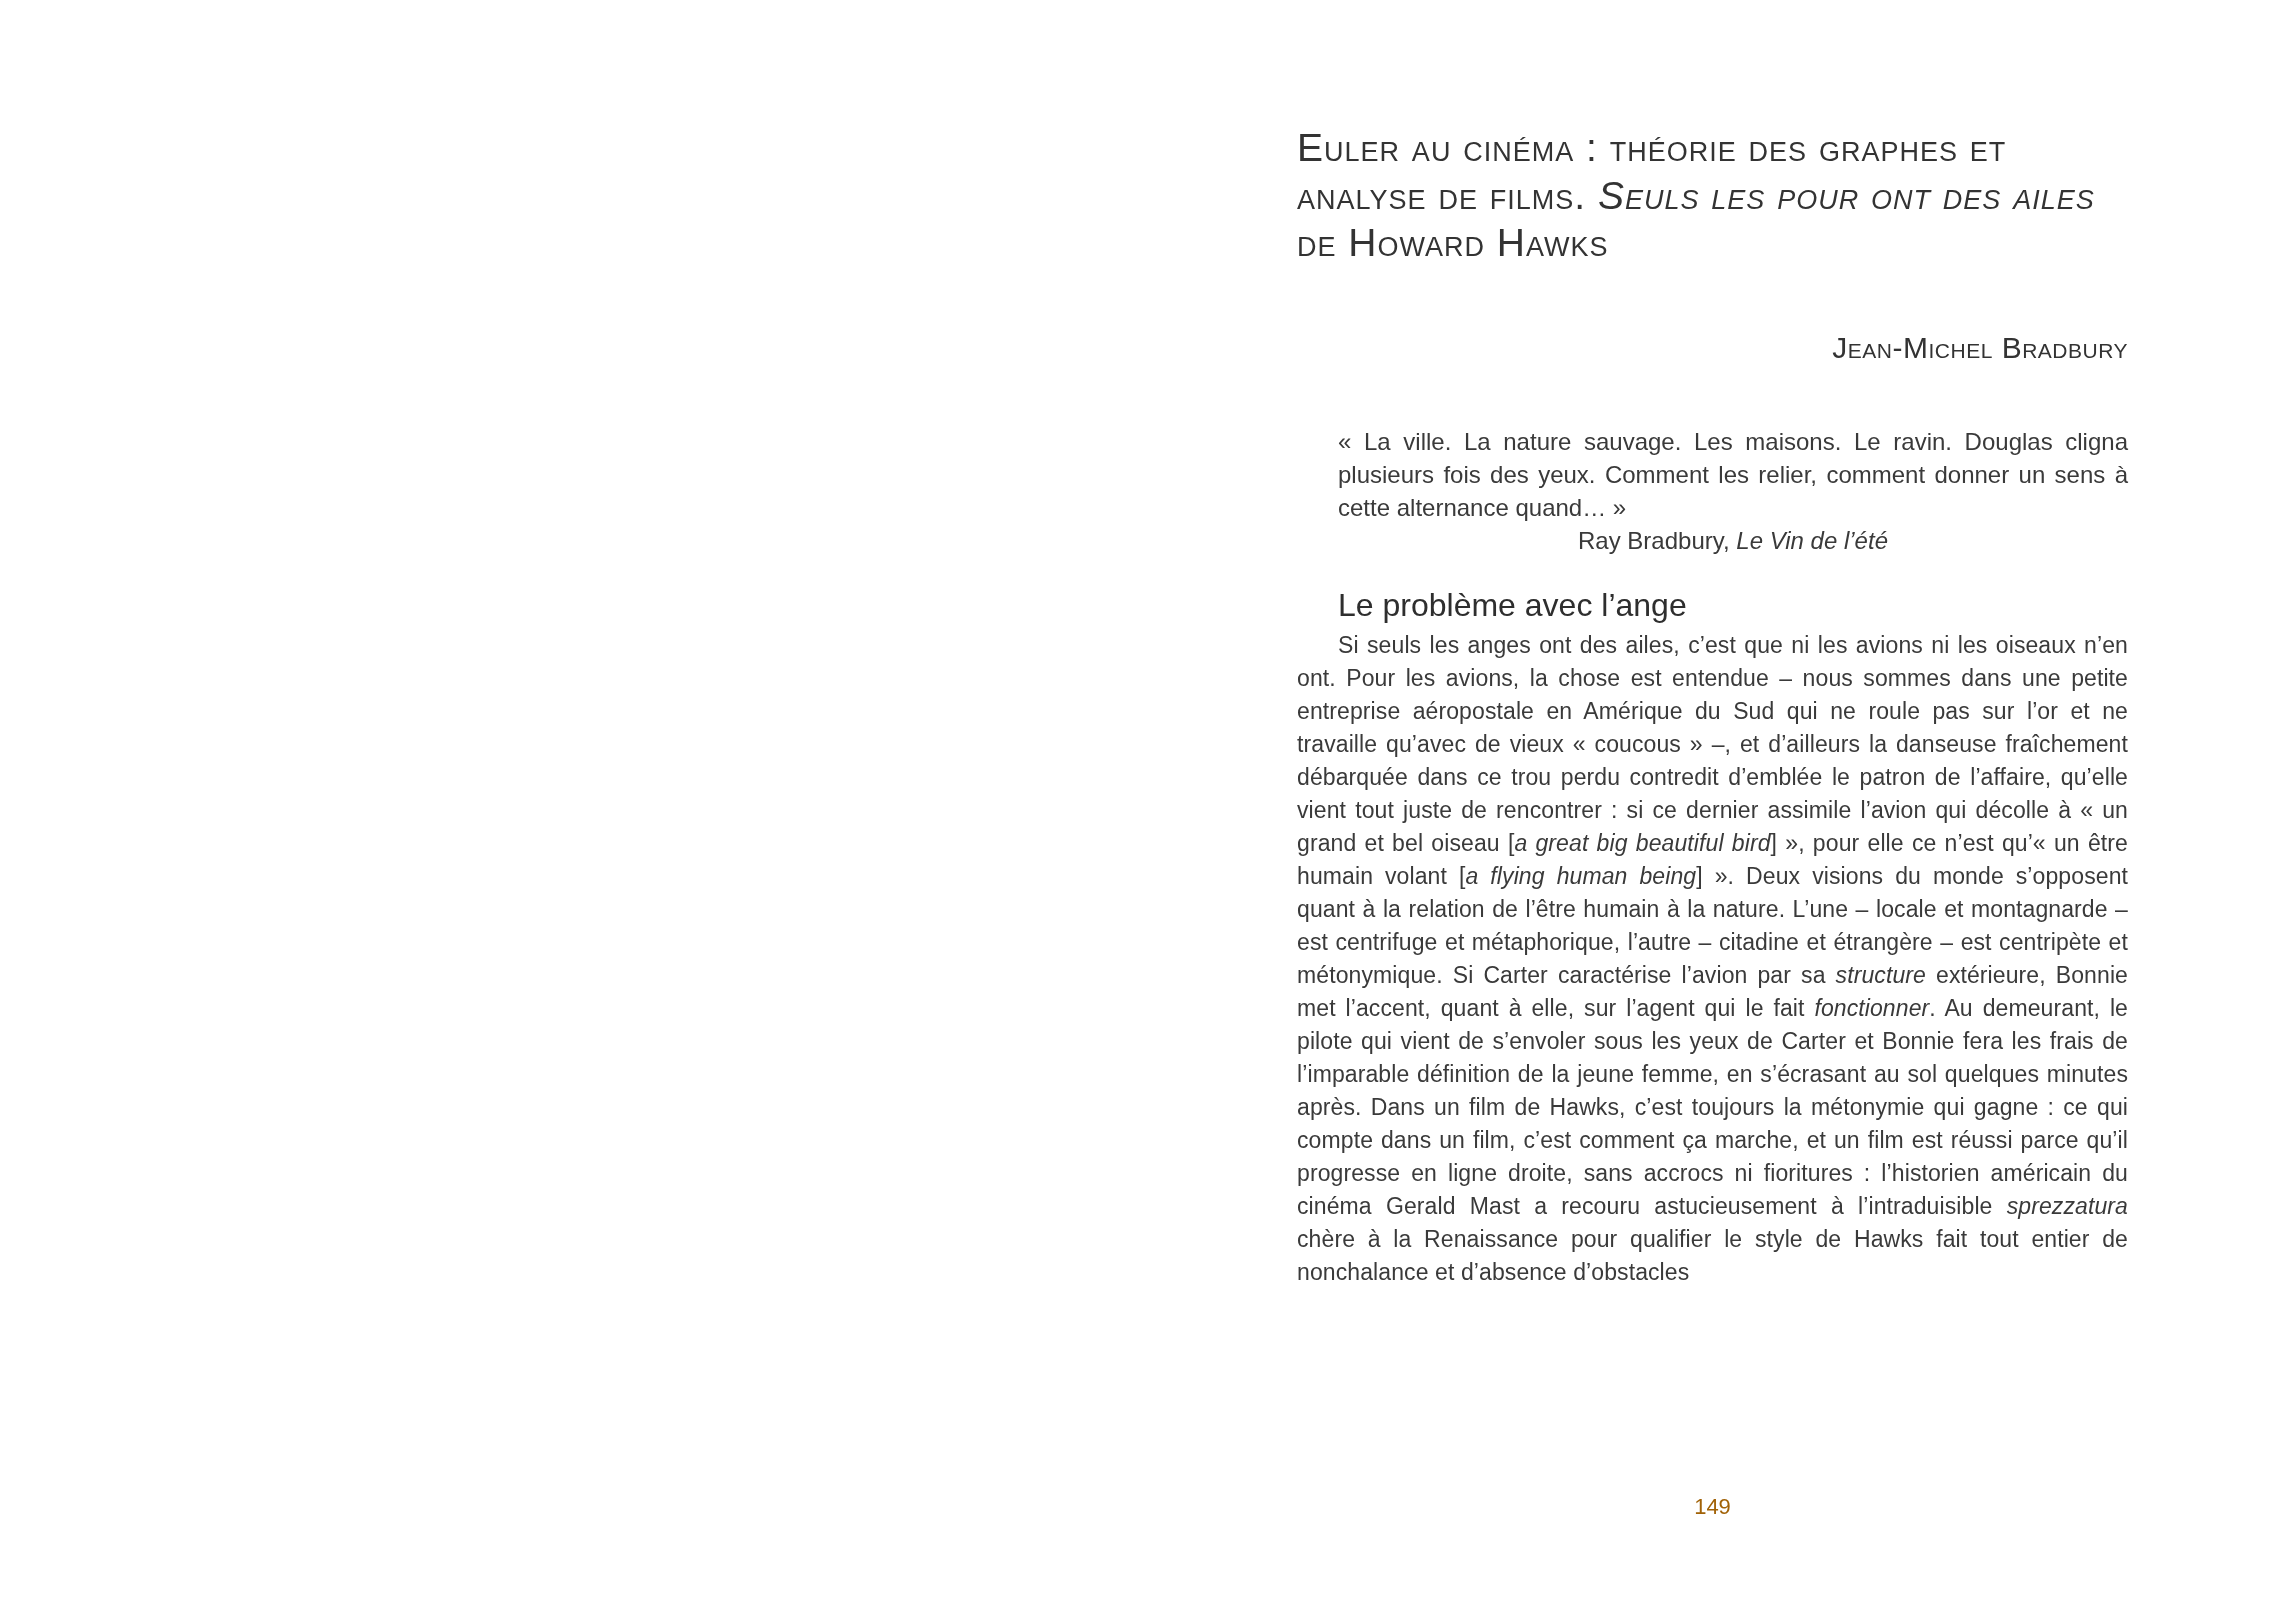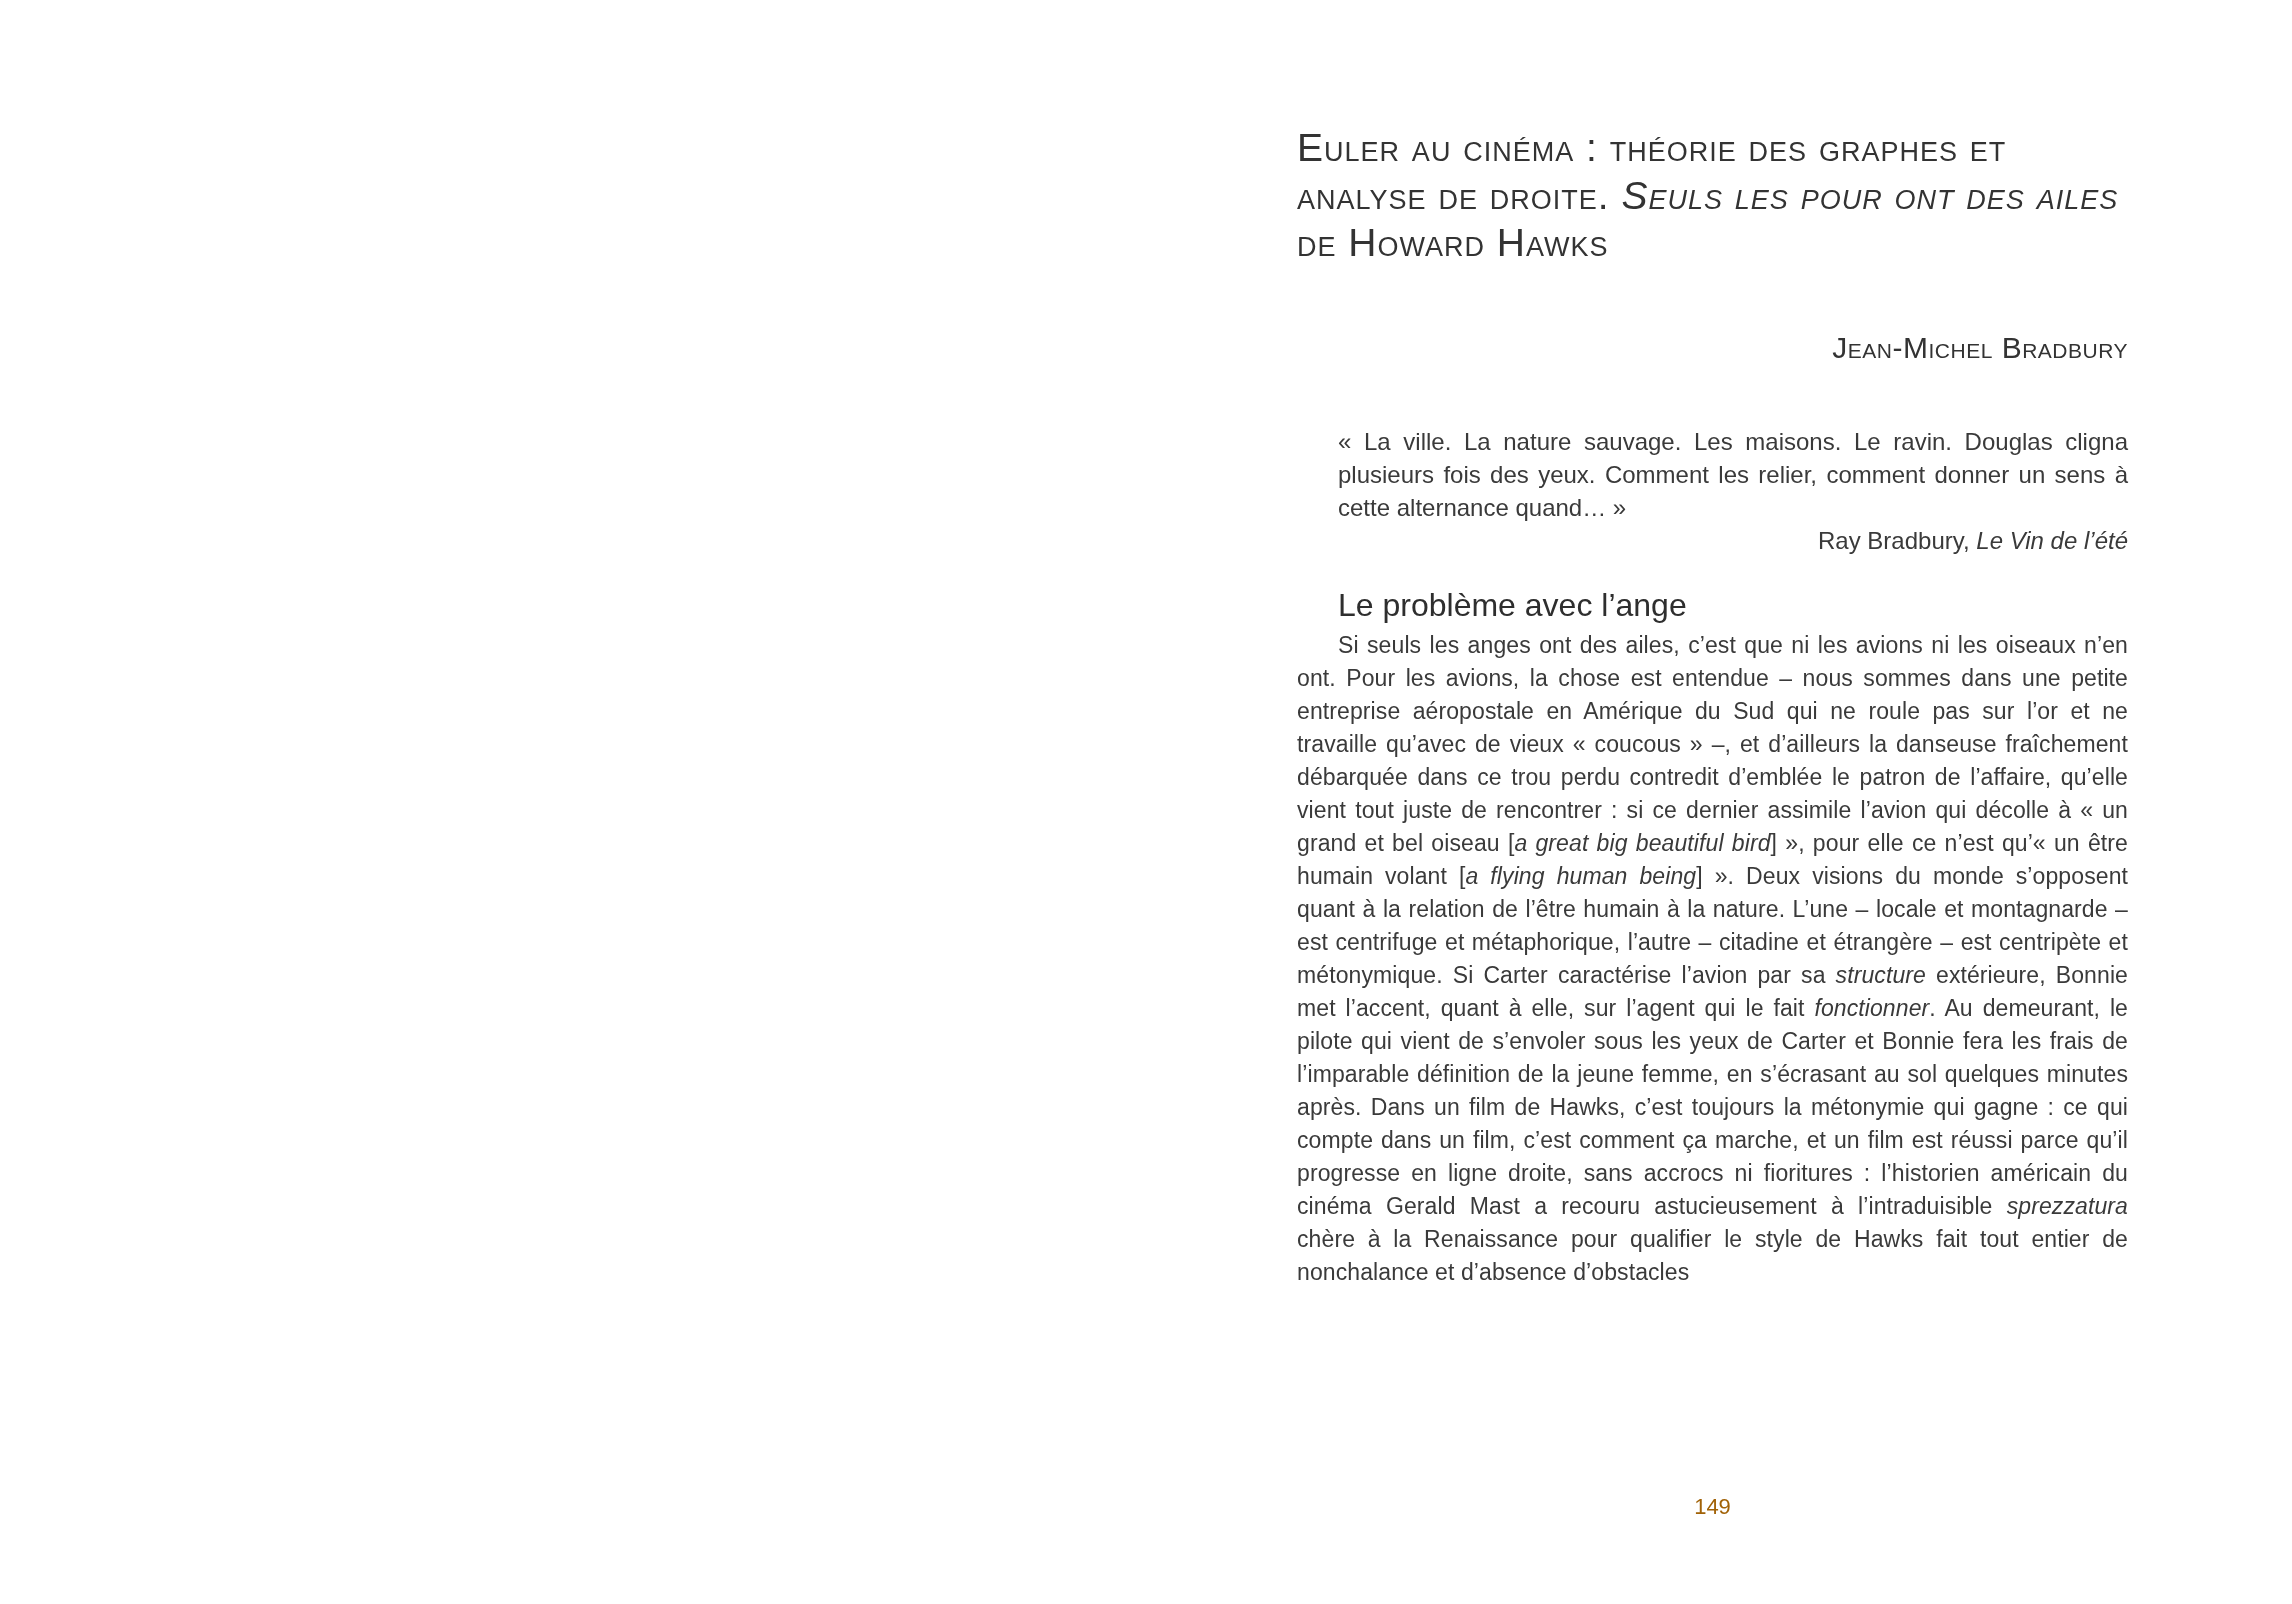--- a/index.html
+++ b/index.html
@@ -39,21 +39,21 @@
     font-size: 30px;
     color: #333333;
   }
   .epigraph {
     margin-top: 60px;
     margin-left: 41px;
     font-size: 24px;
     line-height: 33px;
   }
   .epigraph-quote { text-align: justify; }
-  .epigraph-attribution { text-align: right; }
+  .epigraph-attribution { text-align: center; }
   .heading {
     margin-top: 30px;
     margin-left: 41px;
     font-size: 32px;
     font-weight: normal;
     color: #2e2e2e;
   }
   .body-par {
     margin-top: 5px;
     font-size: 23px;
@@ -73,21 +73,21 @@
     font-size: 22px;
     color: #a16207;
   }
 </style>
 </head>
 <body>
 
 <div class="page">
   <div class="column">
 
-    <h1 class="title"><span>Euler au cinéma : théorie des graphes et analyse de droite. </span><span class="it">Seuls les pour ont des ailes</span><span> de Howard Hawks</span></h1>
+    <h1 class="title"><span>Euler au cinéma : théorie des graphes et analyse de films. </span><span class="it">Seuls les pour ont des ailes</span><span> de Howard Hawks</span></h1>
 
     <div class="author">Jean-Michel Bradbury</div>
 
     <div class="epigraph">
       <p class="epigraph-quote">« La ville. La nature sauvage. Les maisons. Le ravin. Douglas cligna plusieurs fois des yeux. Comment les relier, comment donner un sens à cette alternance quand… »</p>
       <p class="epigraph-attribution"><span>Ray Bradbury, </span><span class="it">Le Vin de l’été</span></p>
     </div>
 
     <h2 class="heading">Le problème avec l’ange</h2>
 

